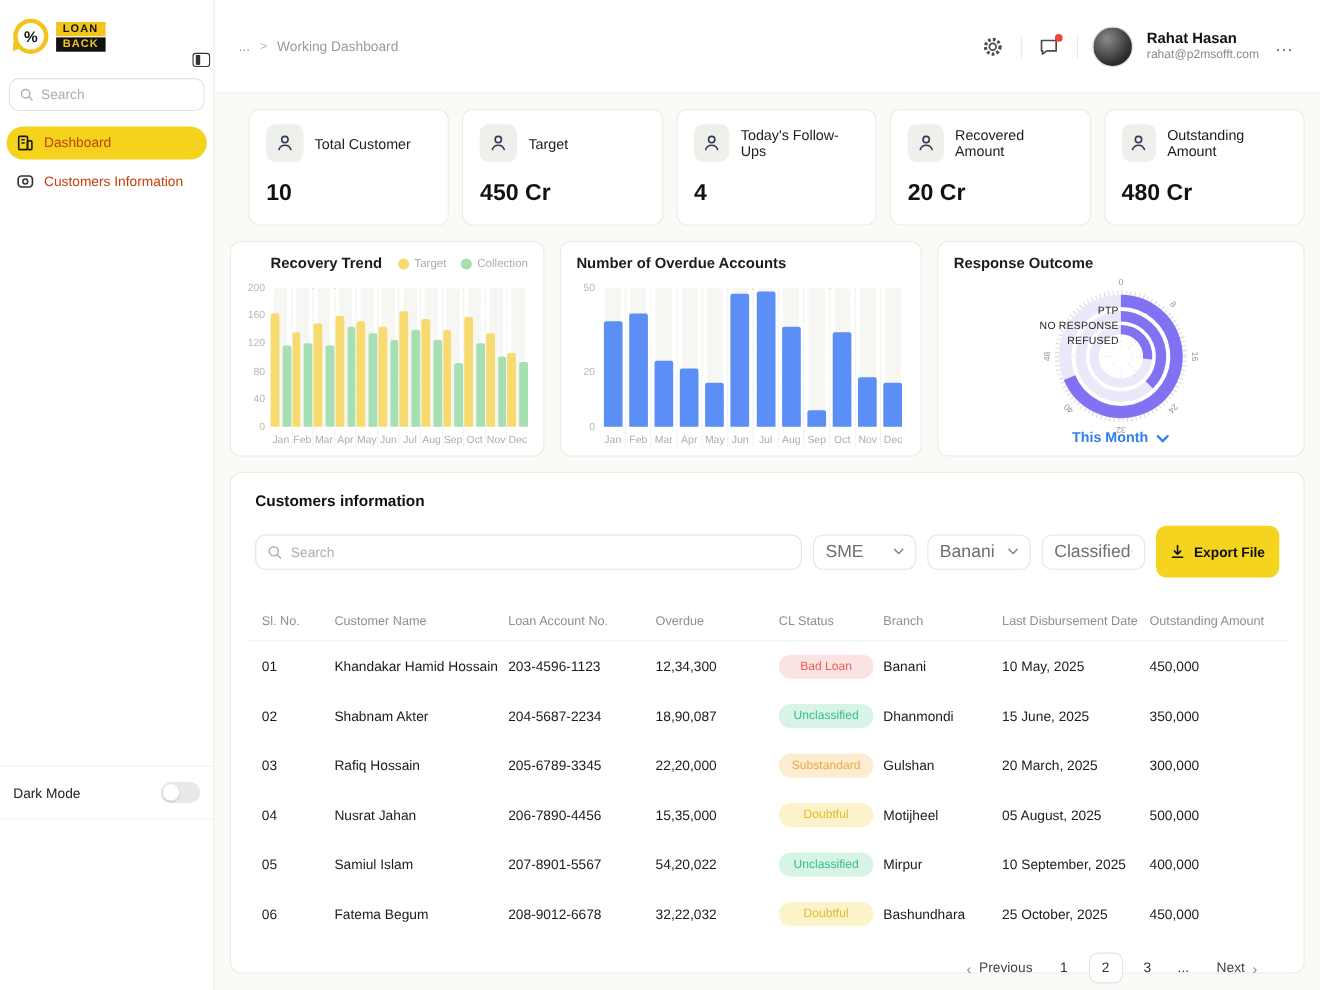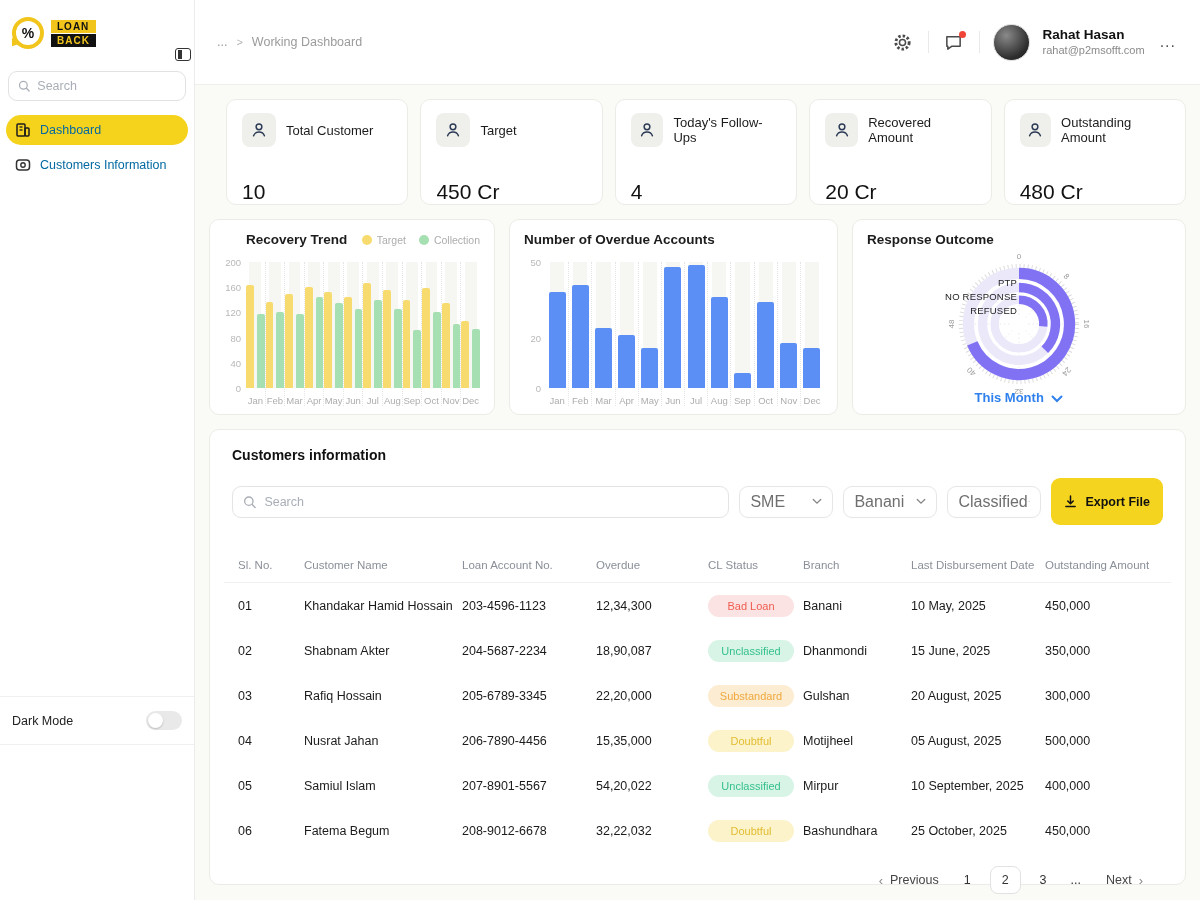--- a/index.html
+++ b/index.html
@@ -13,21 +13,21 @@
   .logo-mark::after { content:""; position:absolute; left:-7px; bottom:-2px; width:0; height:0; border-style:solid; border-width:7px 5px 0 5px; border-color:#F2C51D transparent transparent transparent; transform:rotate(35deg); }
   .logo-text { display:flex; flex-direction:column; gap:1px; }
   .logo-text .l1 { background:#F2C51D; color:#111; font-weight:800; font-size:10px; letter-spacing:1px; padding:1px 6px; }
   .logo-text .l2 { background:#111; color:#F2C51D; font-weight:800; font-size:10px; letter-spacing:1px; padding:1px 6px; }
   .collapse-btn { position:absolute; top:48px; right:3px; width:16px; height:13px; border:1.6px solid #333; border-radius:3px; background:#fff; }
   .collapse-btn::before { content:""; position:absolute; left:2px; top:1px; bottom:1px; width:4px; background:#333; }
   .search-box { margin:14px 8px 6px 8px; height:30px; border:1px solid #E2E2E2; border-radius:9px; display:flex; align-items:center; gap:7px; padding:0 9px; background:#fff; }
   .search-box input { border:none; outline:none; width:100%; font-size:12.5px; color:#444; font-family:inherit; background:transparent; }
   .search-box input::placeholder { color:#A9AEB6; }
   .nav { margin-top:14px; }
-  .nav-item { display:flex; align-items:center; gap:9px; height:30px; margin:5px 6px; padding:0 9px; border-radius:15px; font-size:12.5px; color:#0369a1; cursor:pointer; }
+  .nav-item { display:flex; align-items:center; gap:9px; height:30px; margin:5px 6px; padding:0 9px; border-radius:15px; font-size:12.5px; color:#c2410c; cursor:pointer; }
   .nav-item.active { background:#F5D31D; font-weight:500; }
   .sidebar-bottom { position:absolute; bottom:155px; left:0; right:0; border-top:1px solid #F0F0F0; border-bottom:1px solid #F0F0F0; padding:14px 12px; display:flex; justify-content:space-between; align-items:center; font-size:12.5px; color:#222; }
   .toggle { width:36px; height:19px; background:#E9E9E9; border-radius:10px; position:relative; cursor:pointer; }
   .toggle::after { content:""; position:absolute; left:2px; top:2px; width:15px; height:15px; background:#fff; border-radius:50%; box-shadow:0 1px 2px rgba(0,0,0,.2); }
 
   
   .main { flex:1; display:flex; flex-direction:column; min-width:0; }
   .topbar { height:85px; min-height:85px; background:#fff; border-bottom:1px solid #EEEEEA; display:flex; align-items:center; justify-content:space-between; padding:0 22px; }
   .crumbs { display:flex; align-items:center; gap:9px; font-size:12.5px; color:#9B9B9B; }
   .crumb-sep { font-size:11px; color:#B5B5B5; }
@@ -42,21 +42,21 @@
   .kebab { font-size:16px; color:#555; letter-spacing:1px; cursor:pointer; padding:0 2px; }
 
   
   .content { flex:1; background:#FAFAF6; padding:14px; }
 
   .stats { display:flex; gap:12px;padding-left:17px; }
   .stat-card { flex:1; background:#fff; border:1px solid #ECECE7; border-radius:10px; padding:13px 15px; height:106px; }
   .stat-head { display:flex; align-items:center; gap:10px; }
   .stat-icon { width:34px; height:34px; border-radius:8px; background:#EFEFEB; display:flex; align-items:center; justify-content:center; }
   .stat-label { font-size:13px; font-weight:500; color:#1c1c1c; }
-  .stat-value { font-size:21px; font-weight:400; color:#111; margin-top:33px; }
+  .stat-value { font-size:21px; font-weight:700; color:#111; margin-top:17px; }
 
   .charts { display:flex; gap:14px; margin-top:14px; height:196px; }
   .chart-card { background:#fff; border:1px solid #ECECE7; border-radius:10px; padding:12px 14px; position:relative; }
   .c1 { width:286px;padding-left:36px; } .c2 { width:329px; } .c3 { flex:1; }
   .chart-head { display:flex; justify-content:space-between; align-items:center; }
   .chart-title { font-size:13.5px; font-weight:600; color:#1c1c1c; }
   .legend { display:flex; gap:13px; align-items:center; }
   .legend-item { display:flex; align-items:center; font-size:10.5px; color:#ADADAD; }
   .dot { width:10px; height:10px; border-radius:50%; display:inline-block; margin-right:5px; }
 
@@ -586,21 +586,21 @@
     <span>350,000</span>
   </div>
 
   <div class="grid-row trow">
     <span>03</span>
     <span>Rafiq Hossain</span>
     <span>205-6789-3345</span>
     <span>22,20,000</span>
     <span><span class="pill" style="background: rgb(252, 236, 210); color: rgb(239, 169, 63);">Substandard</span></span>
     <span>Gulshan</span>
-    <span>20 August, 2025</span>
+    <span>20 March, 2025</span>
     <span>300,000</span>
   </div>
 
   <div class="grid-row trow">
     <span>04</span>
     <span>Nusrat Jahan</span>
     <span>206-7890-4456</span>
     <span>15,35,000</span>
     <span><span class="pill" style="background: rgb(252, 243, 203); color: rgb(226, 188, 48);">Doubtful</span></span>
     <span>Motijheel</span>

